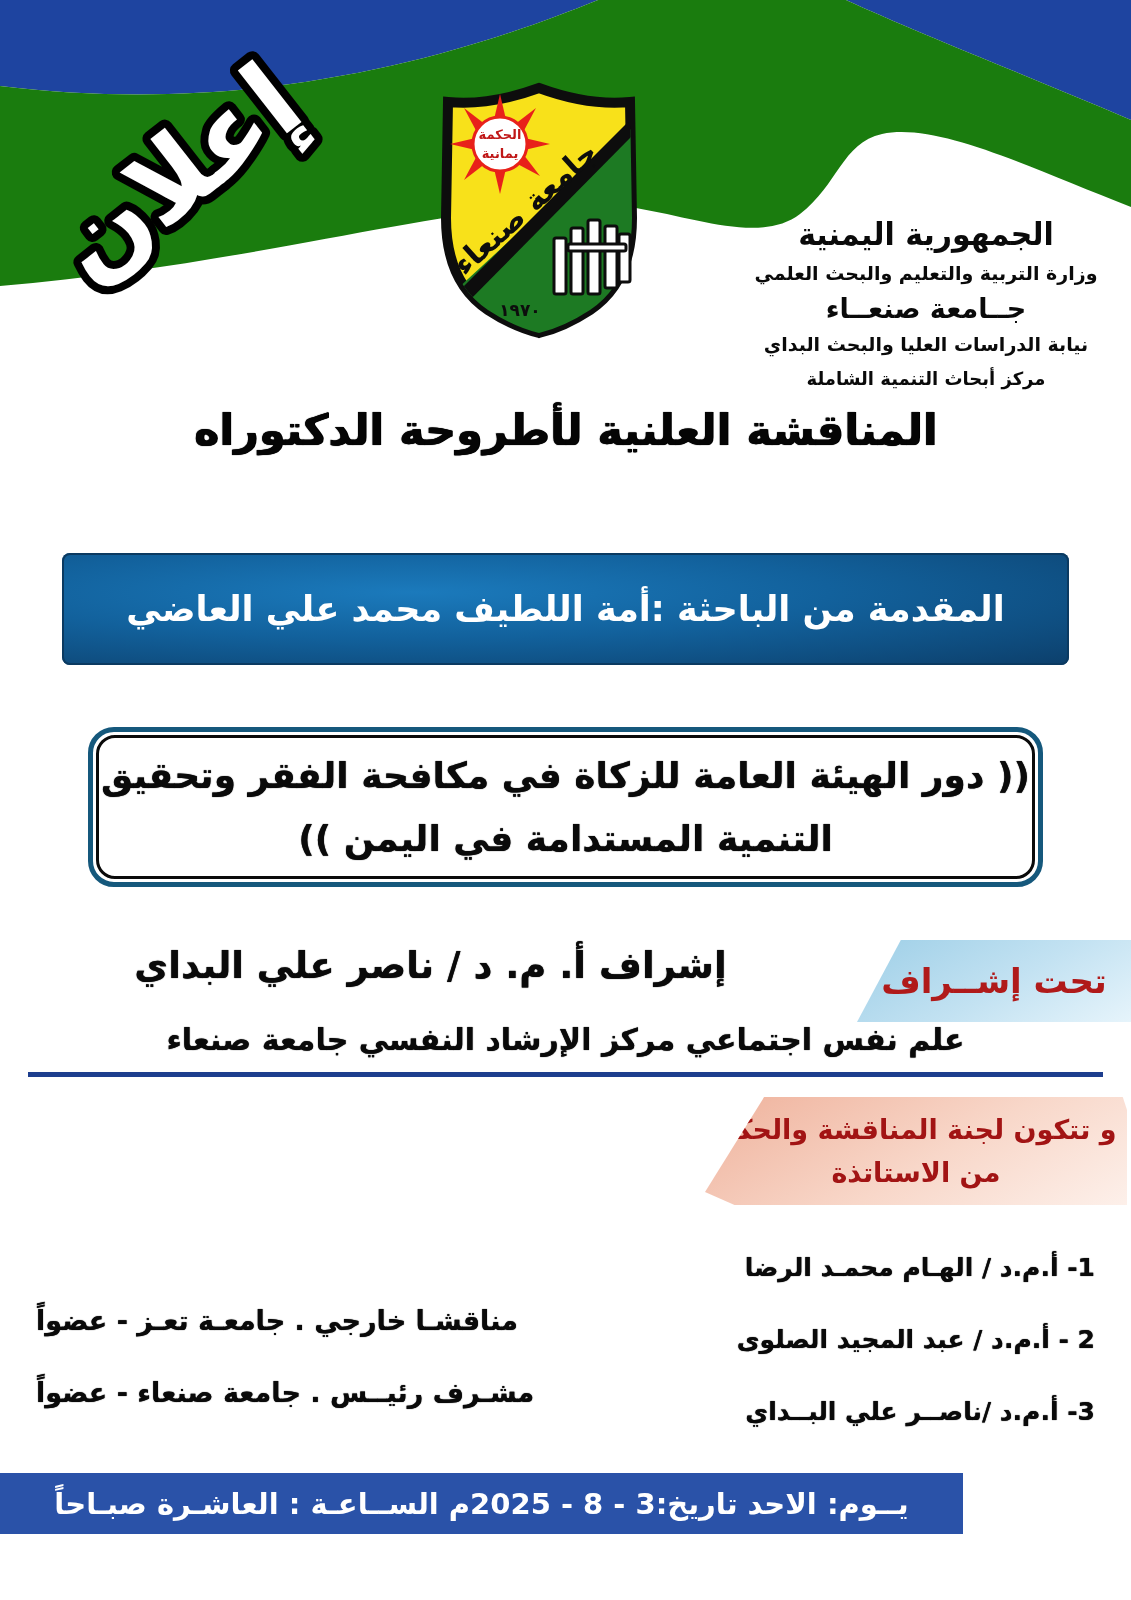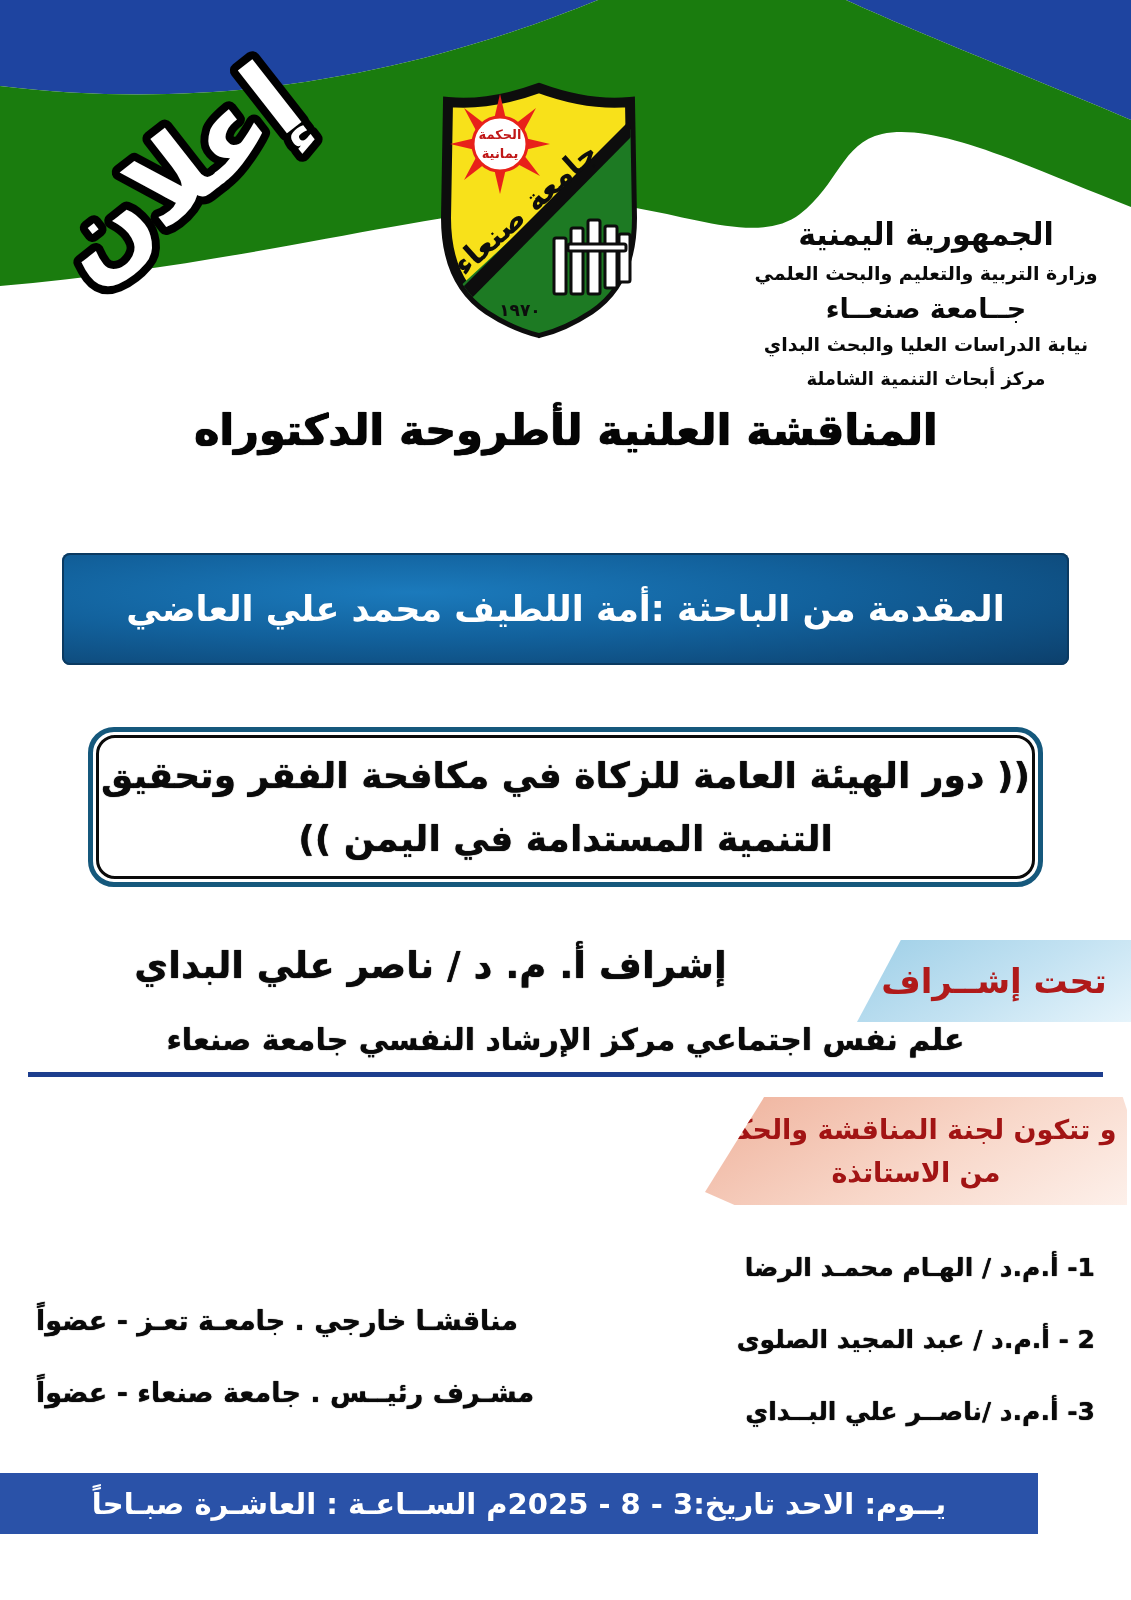--- a/index.html
+++ b/index.html
@@ -74,21 +74,21 @@
   
   .members{left:0;top:1212px;width:1131px;}
   .member-row{display:flex;justify-content:space-between;align-items:center;
     height:72px;padding:0 36px;}
   .member-name{width:47%;text-align:right;font-weight:900;font-size:25px;
     letter-spacing:-1px;text-shadow:0 0 1px #000;margin-top:38px;}
   .member-role{flex:1;text-align:left;font-weight:900;font-size:27px;
     letter-spacing:-1px;text-shadow:0 0 1px #000;}
 
   
-  .bar{left:0;width:1038px;background:#2a52a8;display:flex;align-items:center;
+  .bar{left:0;width:963px;background:#2a52a8;display:flex;align-items:center;
        justify-content:center;color:#fff;font-weight:bold;}
   .bar1{top:1473px;height:61px;font-size:29px;}
   .bar2{top:1542px;height:58px;font-size:31px;}
 </style>
 </head>
 <body>
 
 <div class="poster">
 
   <svg class="abs header-art" viewBox="0 0 1131 400" xmlns="http://www.w3.org/2000/svg" aria-hidden="true">

